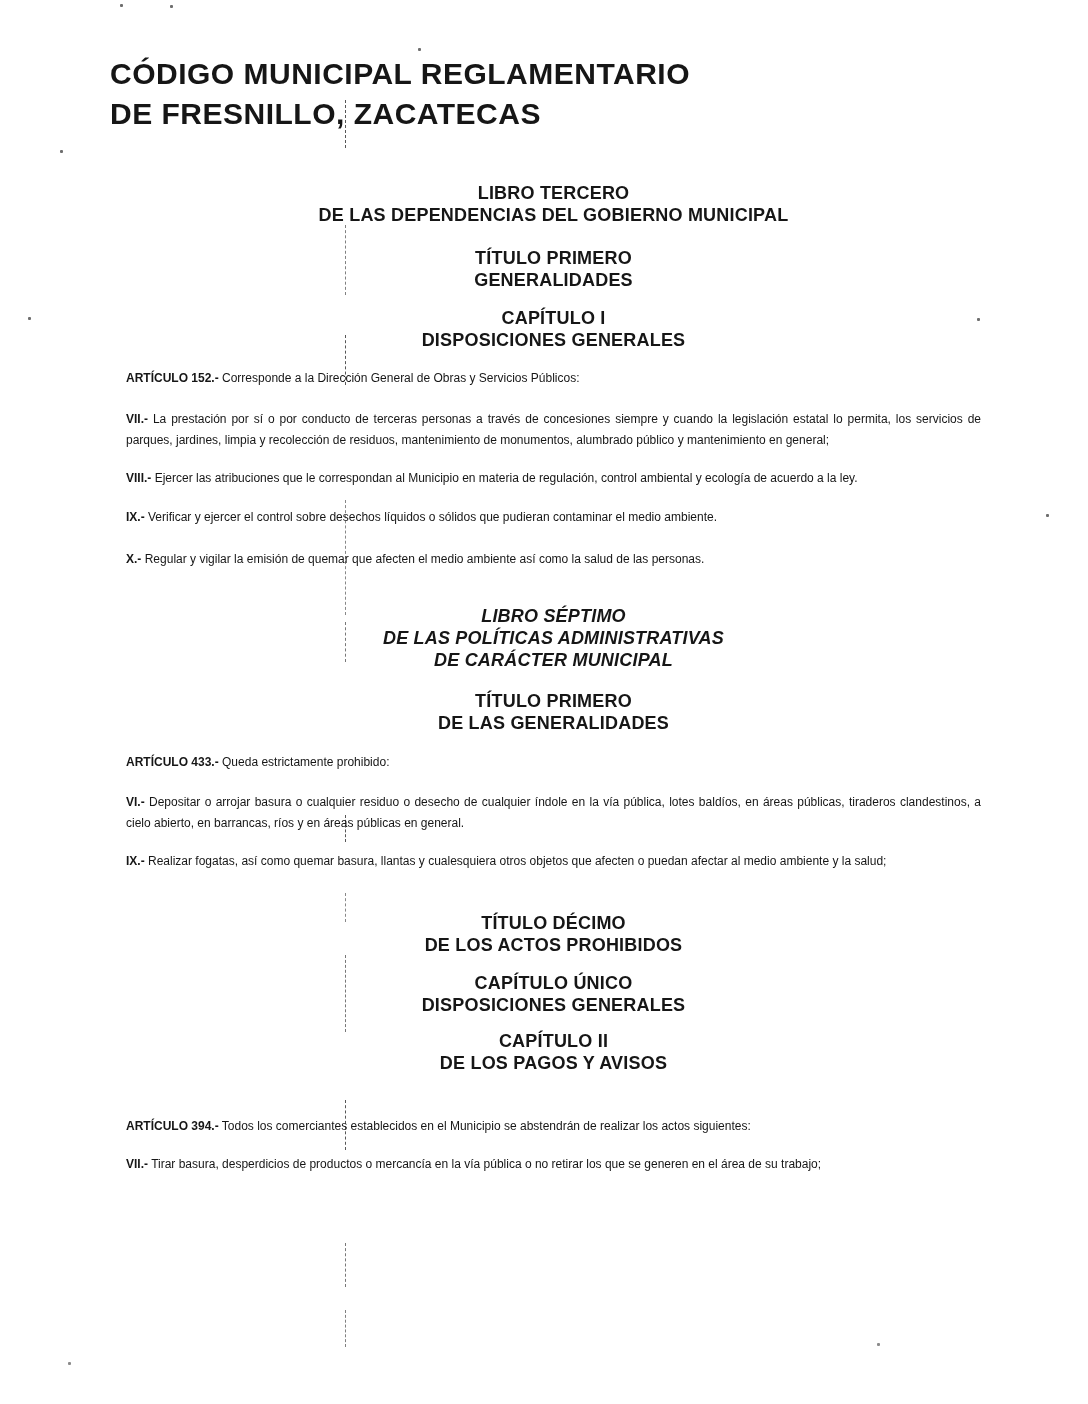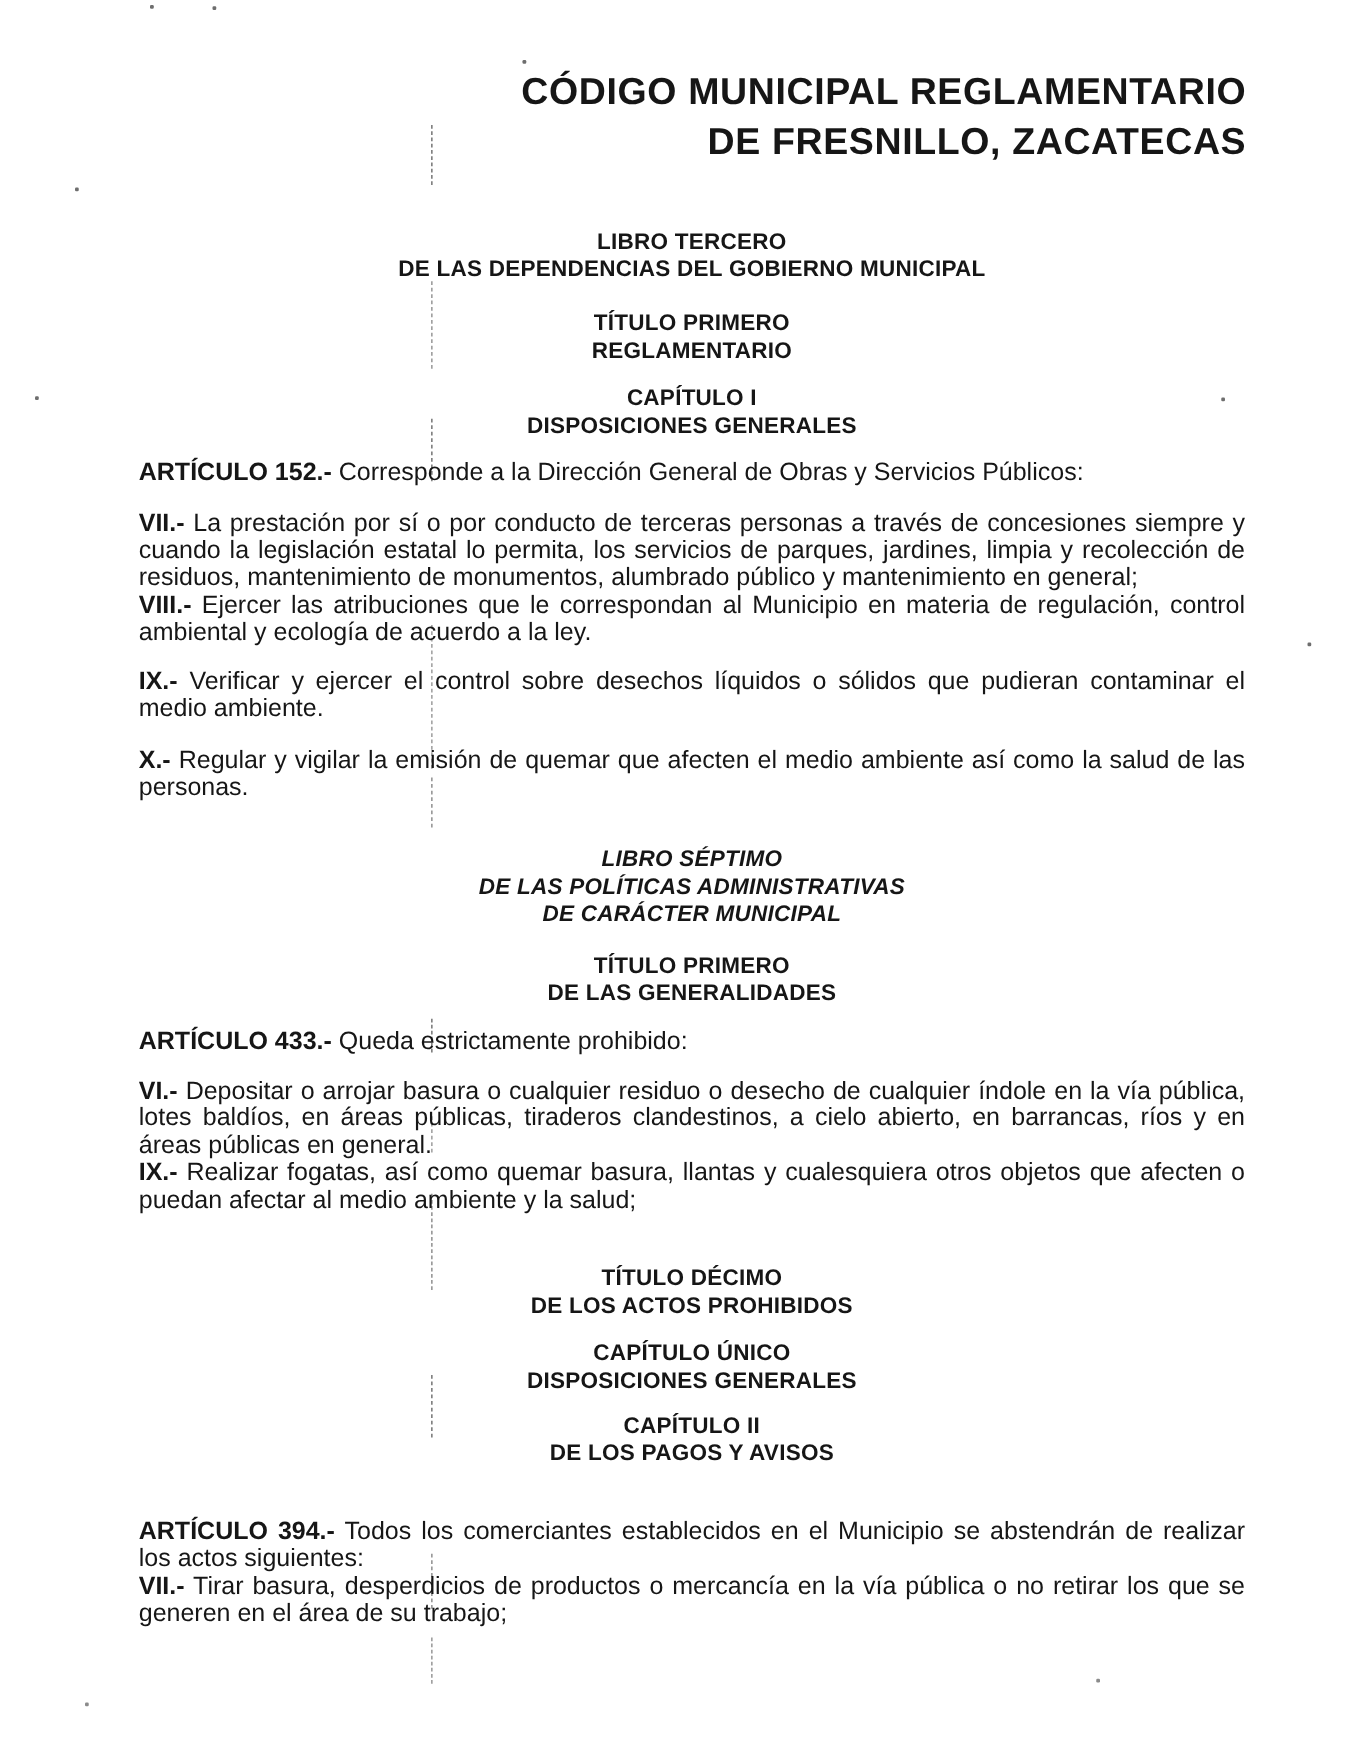--- a/index.html
+++ b/index.html
@@ -13,39 +13,39 @@
     overflow: hidden;
   }
   .content {
     position: relative;
     margin-left: 110px;
     width: 887px;
   }
   .doc-title {
     margin: 0;
     padding-top: 54px;
-    text-align: right;
+    text-align: left;
     font-size: 30px;
     line-height: 40px;
     font-weight: bold;
     letter-spacing: 0.5px;
   }
   .hgroup {
     text-align: center;
     font-weight: bold;
     font-size: 18px;
     line-height: 22px;
     letter-spacing: 0.2px;
   }
   .hline { margin: 0; }
   .para {
     text-align: justify;
-    font-size: 20px;
+    font-size: 12px;
     line-height: 21.5px;
-    margin: 1px;
+    margin: 16px;
   }
   .lbl { font-weight: bold; }
   .mt-48 { margin-top: 48px; }
   .mt-42 { margin-top: 42px; }
   .mt-40 { margin-top: 40px; }
   .mt-38 { margin-top: 35px; font-style: italic; }
   .mt-21 { margin-top: 21px; }
   .mt-20 { margin-top: 20px; }
   .mt-19 { margin-top: 19px; }
   .mt-18 { margin-top: 18px; }
@@ -100,21 +100,21 @@
       <span>DE FRESNILLO, ZACATECAS</span>
     </h1>
 
     <div class="hgroup mt-48">
       <p class="hline">LIBRO TERCERO</p>
       <p class="hline">DE LAS DEPENDENCIAS DEL GOBIERNO MUNICIPAL</p>
     </div>
 
     <div class="hgroup mt-21">
       <p class="hline">TÍTULO PRIMERO</p>
-      <p class="hline">REGLAMENTARIO</p>
+      <p class="hline">GENERALIDADES</p>
     </div>
 
     <div class="hgroup mt-16">
       <p class="hline">CAPÍTULO I</p>
       <p class="hline">DISPOSICIONES GENERALES</p>
     </div>
 
     <p class="para mt-17">
       <span class="lbl">ARTÍCULO 152.-</span>
       <span>Corresponde a la Dirección General de Obras y Servicios Públicos:</span>

